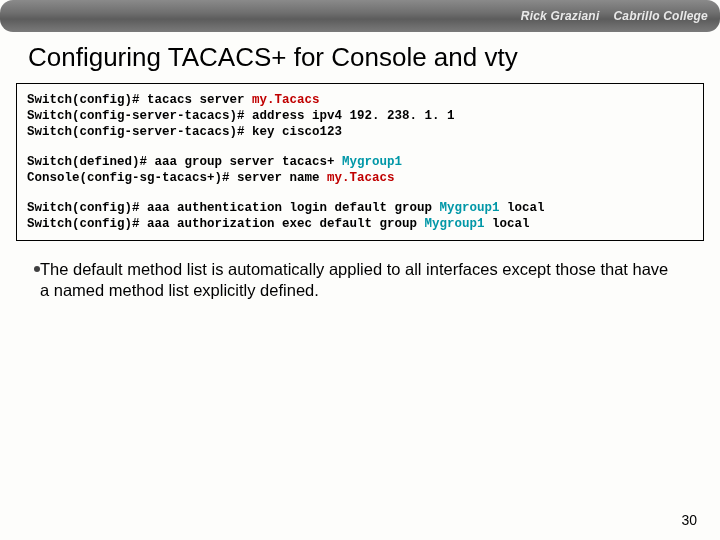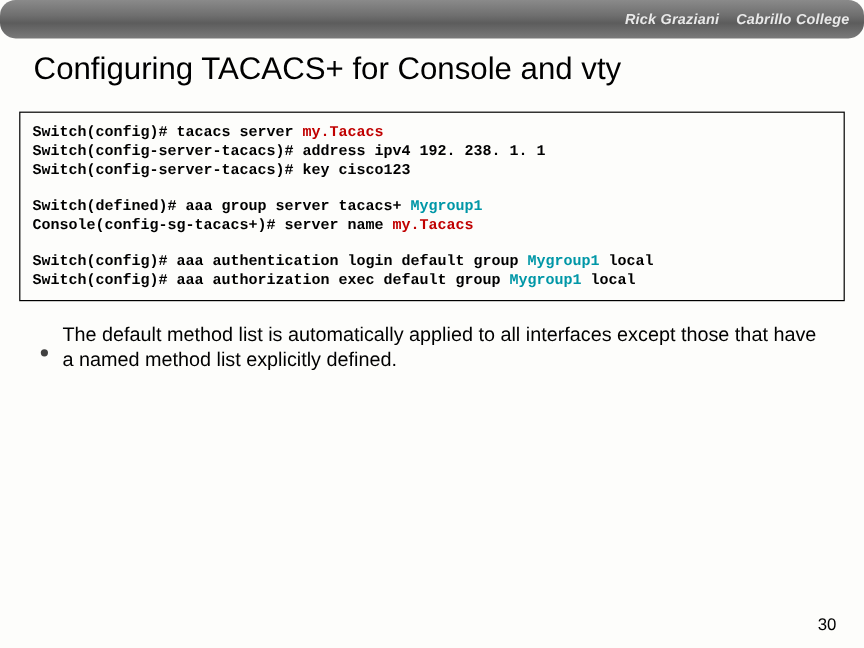--- a/index.html
+++ b/index.html
@@ -38,39 +38,38 @@
     letter-spacing: 0.2px;
   }
   .slide-title {
     font-size: 26px;
     font-weight: 400;
     color: #000;
     padding: 10px 28px 10px 28px;
   }
   .code-box {
     border: 1.5px solid #000;
-    margin: 10px 16px 0 16px;
+    margin: 0 16px 0 16px;
     padding: 8px 10px 8px 10px;
     font-family: "Courier New", monospace;
     font-size: 12.5px;
     font-weight: bold;
     line-height: 1.28;
     color: #000;
   }
   .code-line { white-space: pre; }
   .code-gap { height: 14px; }
   .kw-red { color: #c00000; }
   .kw-teal { color: #0097a7; }
   .bullet-area {
     padding: 18px 28px 0 34px;
   }
   .bullet-row {
     display: flex;
-    align-items: center;
-    gap: 12px;
+    align-items: flex-start;
   }
   .bullet-dot {
     width: 6px;
     height: 6px;
     background: #404040;
     border-radius: 50%;
     margin-top: 7px;
     flex-shrink: 0;
   }
   .bullet-text {

